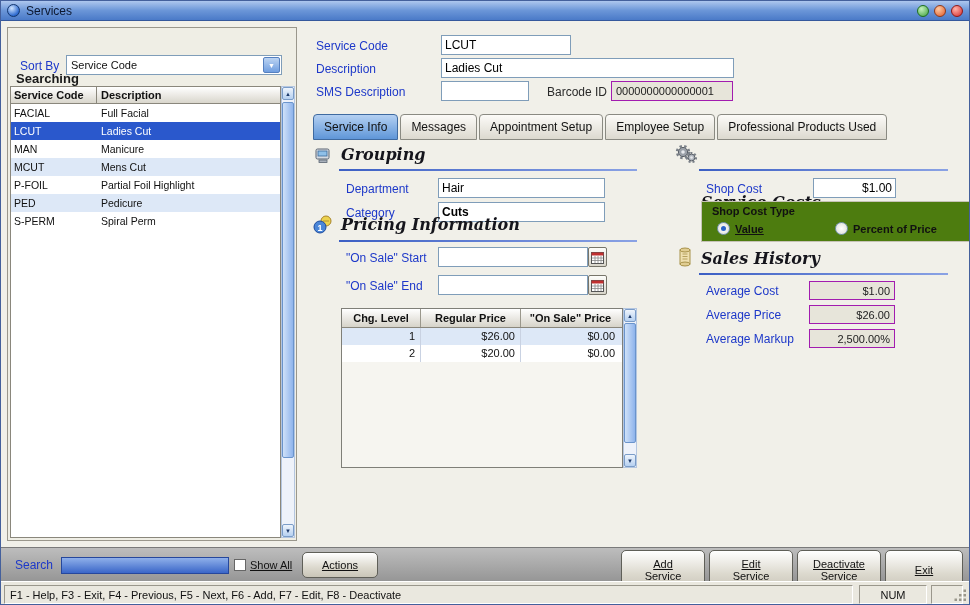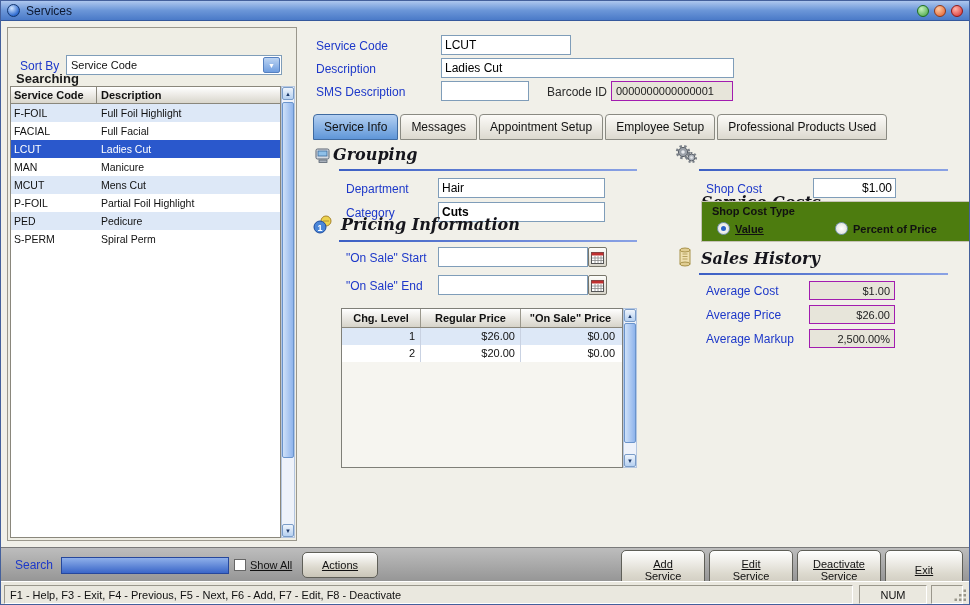--- a/index.html
+++ b/index.html
@@ -155,24 +155,20 @@
     <div class="sortby-label">Sort By</div>
     <div class="sortby">
       <span>Service Code</span>
       <span class="dd">▼</span>
     </div>
     <div class="list-header">
       <span class="lc1">Service Code</span>
       <span class="lc2">Description</span>
     </div>
     <div class="list-body">
-        <div class="lrow odd">
-          <span class="lc1">F-FOIL</span>
-          <span class="lc2">Full Foil Highlight</span>
-        </div>
         <div class="lrow">
           <span class="lc1">FACIAL</span>
           <span class="lc2">Full Facial</span>
         </div>
         <div class="lrow sel">
           <span class="lc1">LCUT</span>
           <span class="lc2">Ladies Cut</span>
         </div>
         <div class="lrow">
           <span class="lc1">MAN</span>
@@ -219,21 +215,21 @@
       <div class="tab">Professional Products Used</div>
     </div>
 
   <span class="sec-icon" style="left:313px; top:146px;">
     <svg width="18" height="18" viewBox="0 0 18 18">
         <rect x="2" y="2" width="13" height="10" rx="1.5" fill="#d6dbe2" stroke="#5a6472"></rect>
         <rect x="4" y="4" width="9" height="5" fill="#8fc0e8" stroke="#3a6a9a" stroke-width="0.8"></rect>
         <rect x="5" y="13" width="8" height="2.5" fill="#aab2bc" stroke="#5a6472" stroke-width="0.8"></rect>
       </svg>
   </span>
-  <div class="sec-title" style="left:332px; top:144px;">Grouping</div>
+  <div class="sec-title" style="left:340px; top:144px;">Grouping</div>
   <div class="sec-line" style="left:338px; top:168px; width:298px;"></div>
   <div class="flabel" style="left:345px; top:181px;">Department</div>
   <input class="tinput" style="left: 437px; top: 177px; width: 167px; height: 20px;" value="Hair">
   <div class="flabel" style="left:345px; top:205px;">Category</div>
   <input class="tinput" style="left: 437px; top: 201px; width: 167px; height: 20px; font-weight: bold;" value="Cuts">
 
   <span class="sec-icon" style="left:312px; top:214px;">
     <svg width="20" height="20" viewBox="0 0 20 20">
         <circle cx="13" cy="6" r="5" fill="#ecd24e" stroke="#a8842a"></circle>
         <path d="M10 6h6" stroke="#a8842a" stroke-width="0.8"></path>

